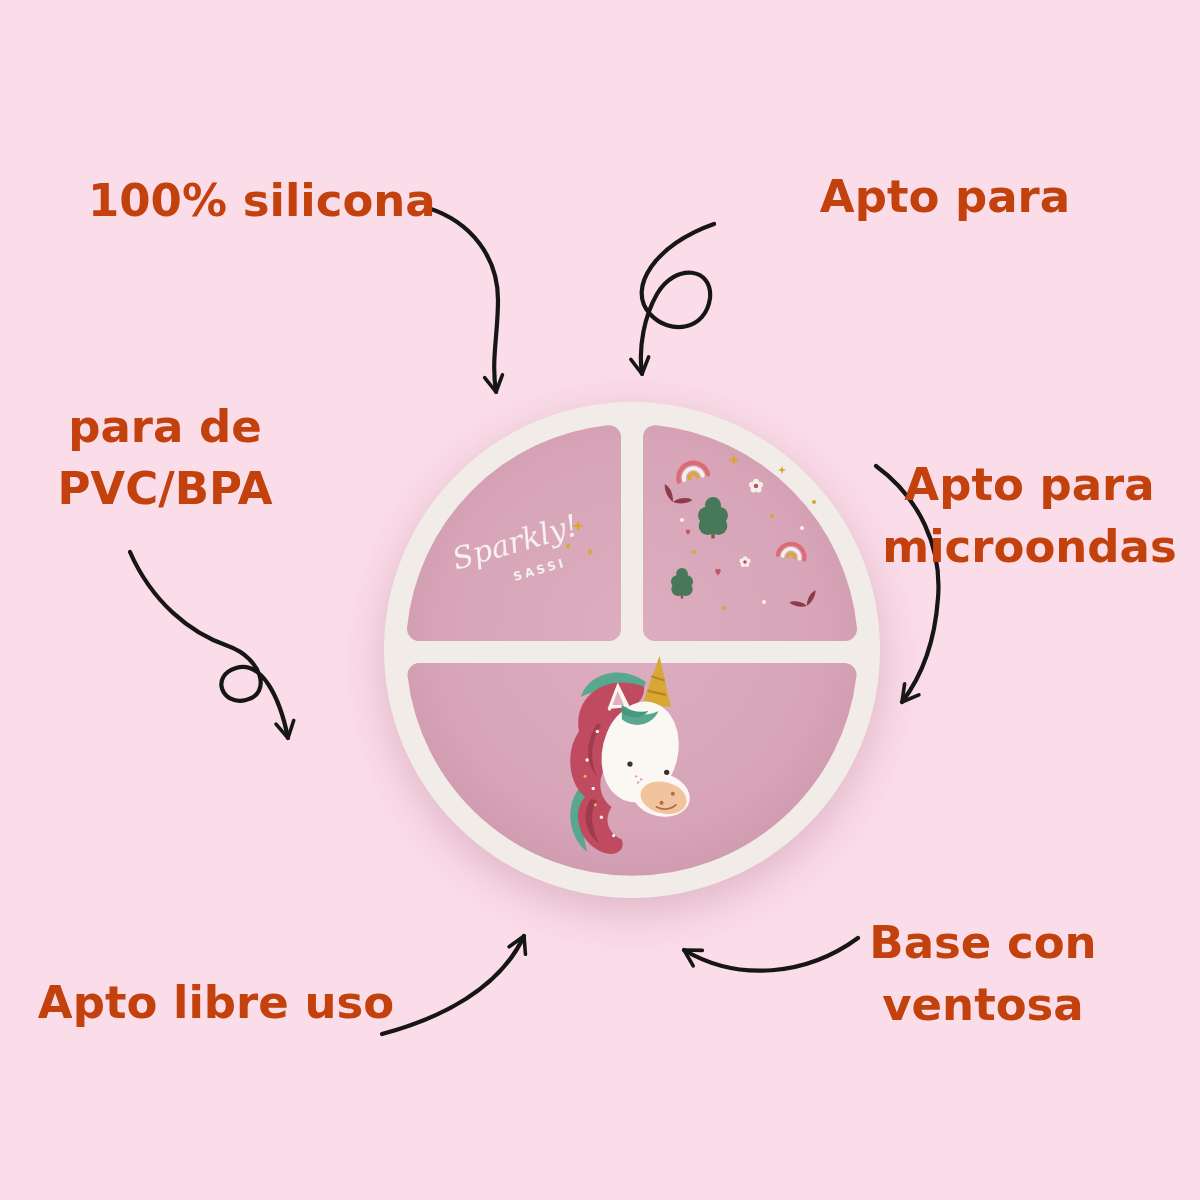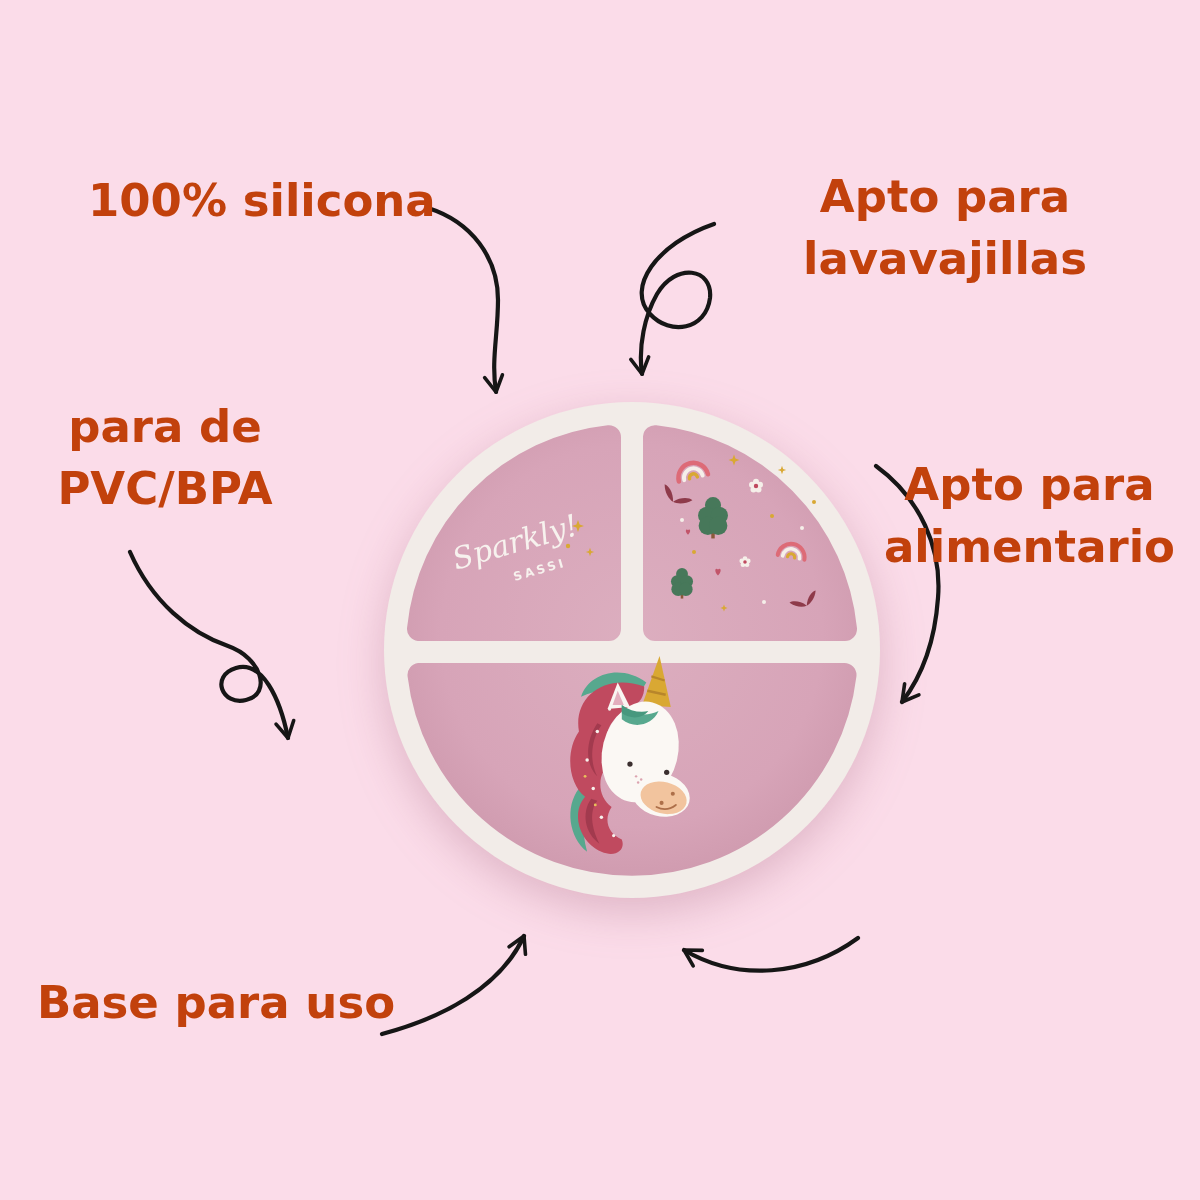--- a/index.html
+++ b/index.html
@@ -37,32 +37,35 @@
     <path class="arrow" d="M 876 466 C 920 498 942 548 938 598 C 935 640 922 676 902 702" marker-end="url(#ah)"></path>
     <path class="arrow" d="M 382 1034 C 442 1018 500 988 524 936" marker-end="url(#ah)"></path>
     <path class="arrow" d="M 858 938 C 806 976 738 982 684 950" marker-end="url(#ah)"></path>
   </svg>
 
   <div class="label l-silicona">
     <span>100% silicona</span>
   </div>
   <div class="label l-lavavajillas">
     <span>Apto para</span>
-    <span>lavavajillas</span>
   </div>
   <div class="label l-pvc">
     <span>para de</span>
     <span>PVC/BPA</span>
   </div>
   <div class="label l-microondas">
     <span>Apto para</span>
-    <span>alimentario</span>
+    <span>microondas</span>
   </div>
   <div class="label l-alimentario">
-    <span>Base para uso</span>
+    <span>Apto libre uso</span>
+  </div>
+  <div class="label l-ventosa">
+    <span>Base con</span>
+    <span>ventosa</span>
   </div>
 
   <svg class="plate" viewBox="0 0 500 500">
     <defs>
       <radialGradient id="pinkg" gradientUnits="userSpaceOnUse" cx="250" cy="235" r="265">
         <stop offset="0" stop-color="#dcaebf"></stop>
         <stop offset="0.72" stop-color="#d7a4b8"></stop>
         <stop offset="1" stop-color="#cd98ac"></stop>
       </radialGradient>
       <g id="tree">

